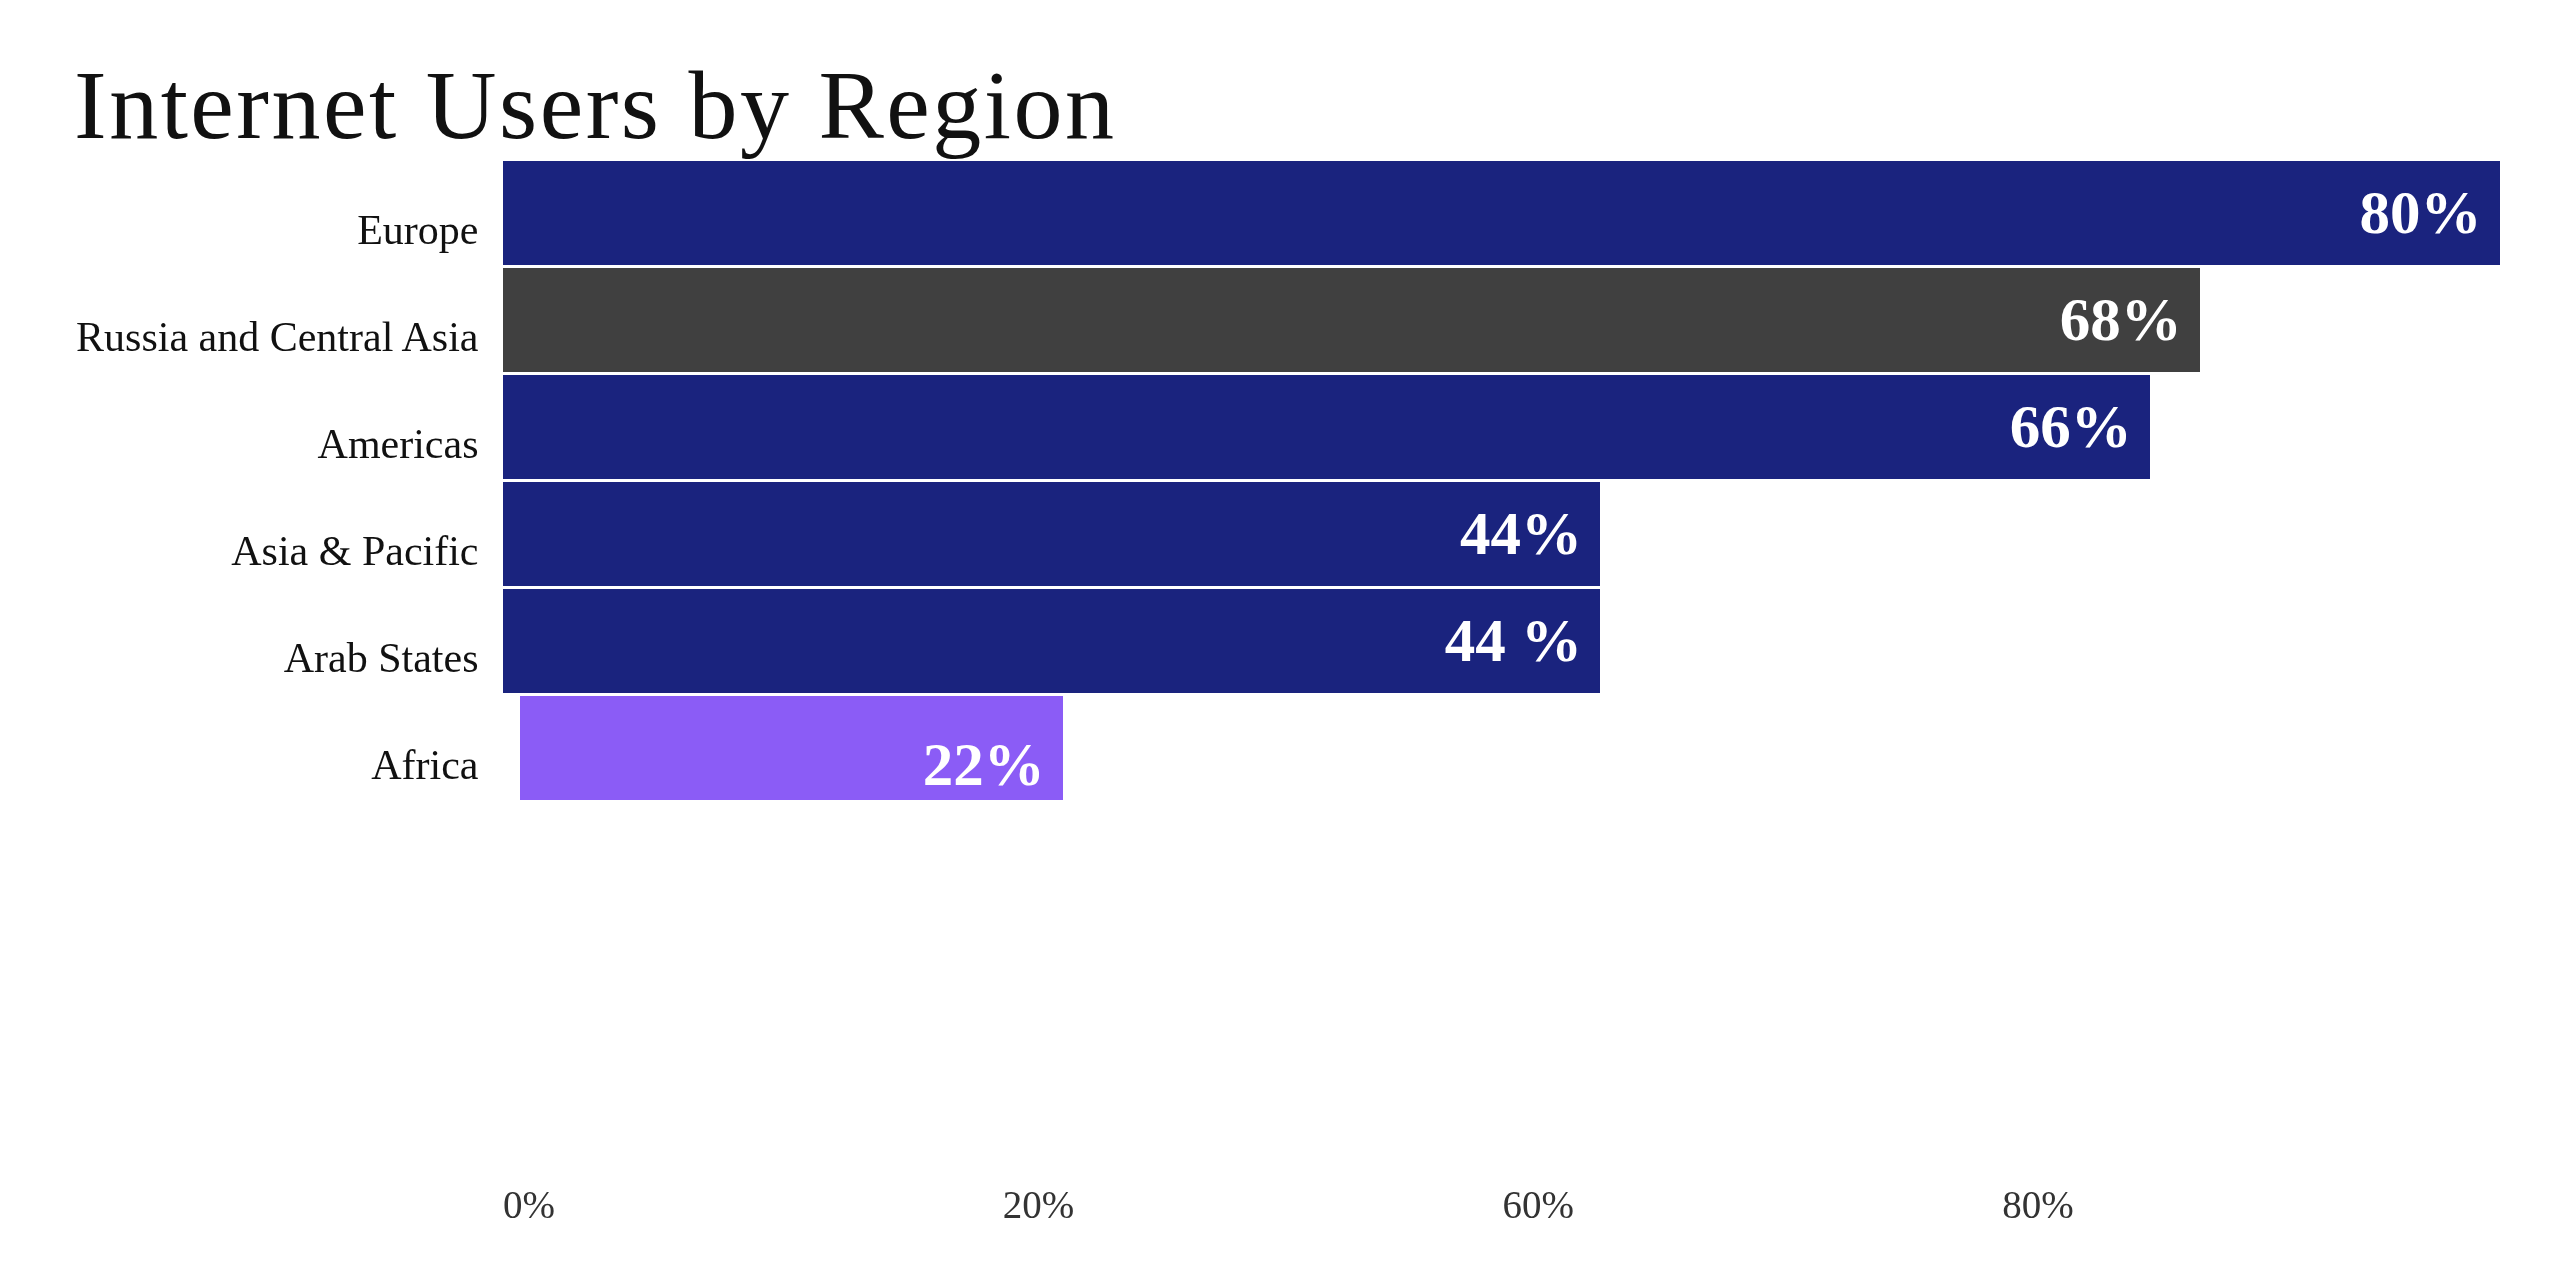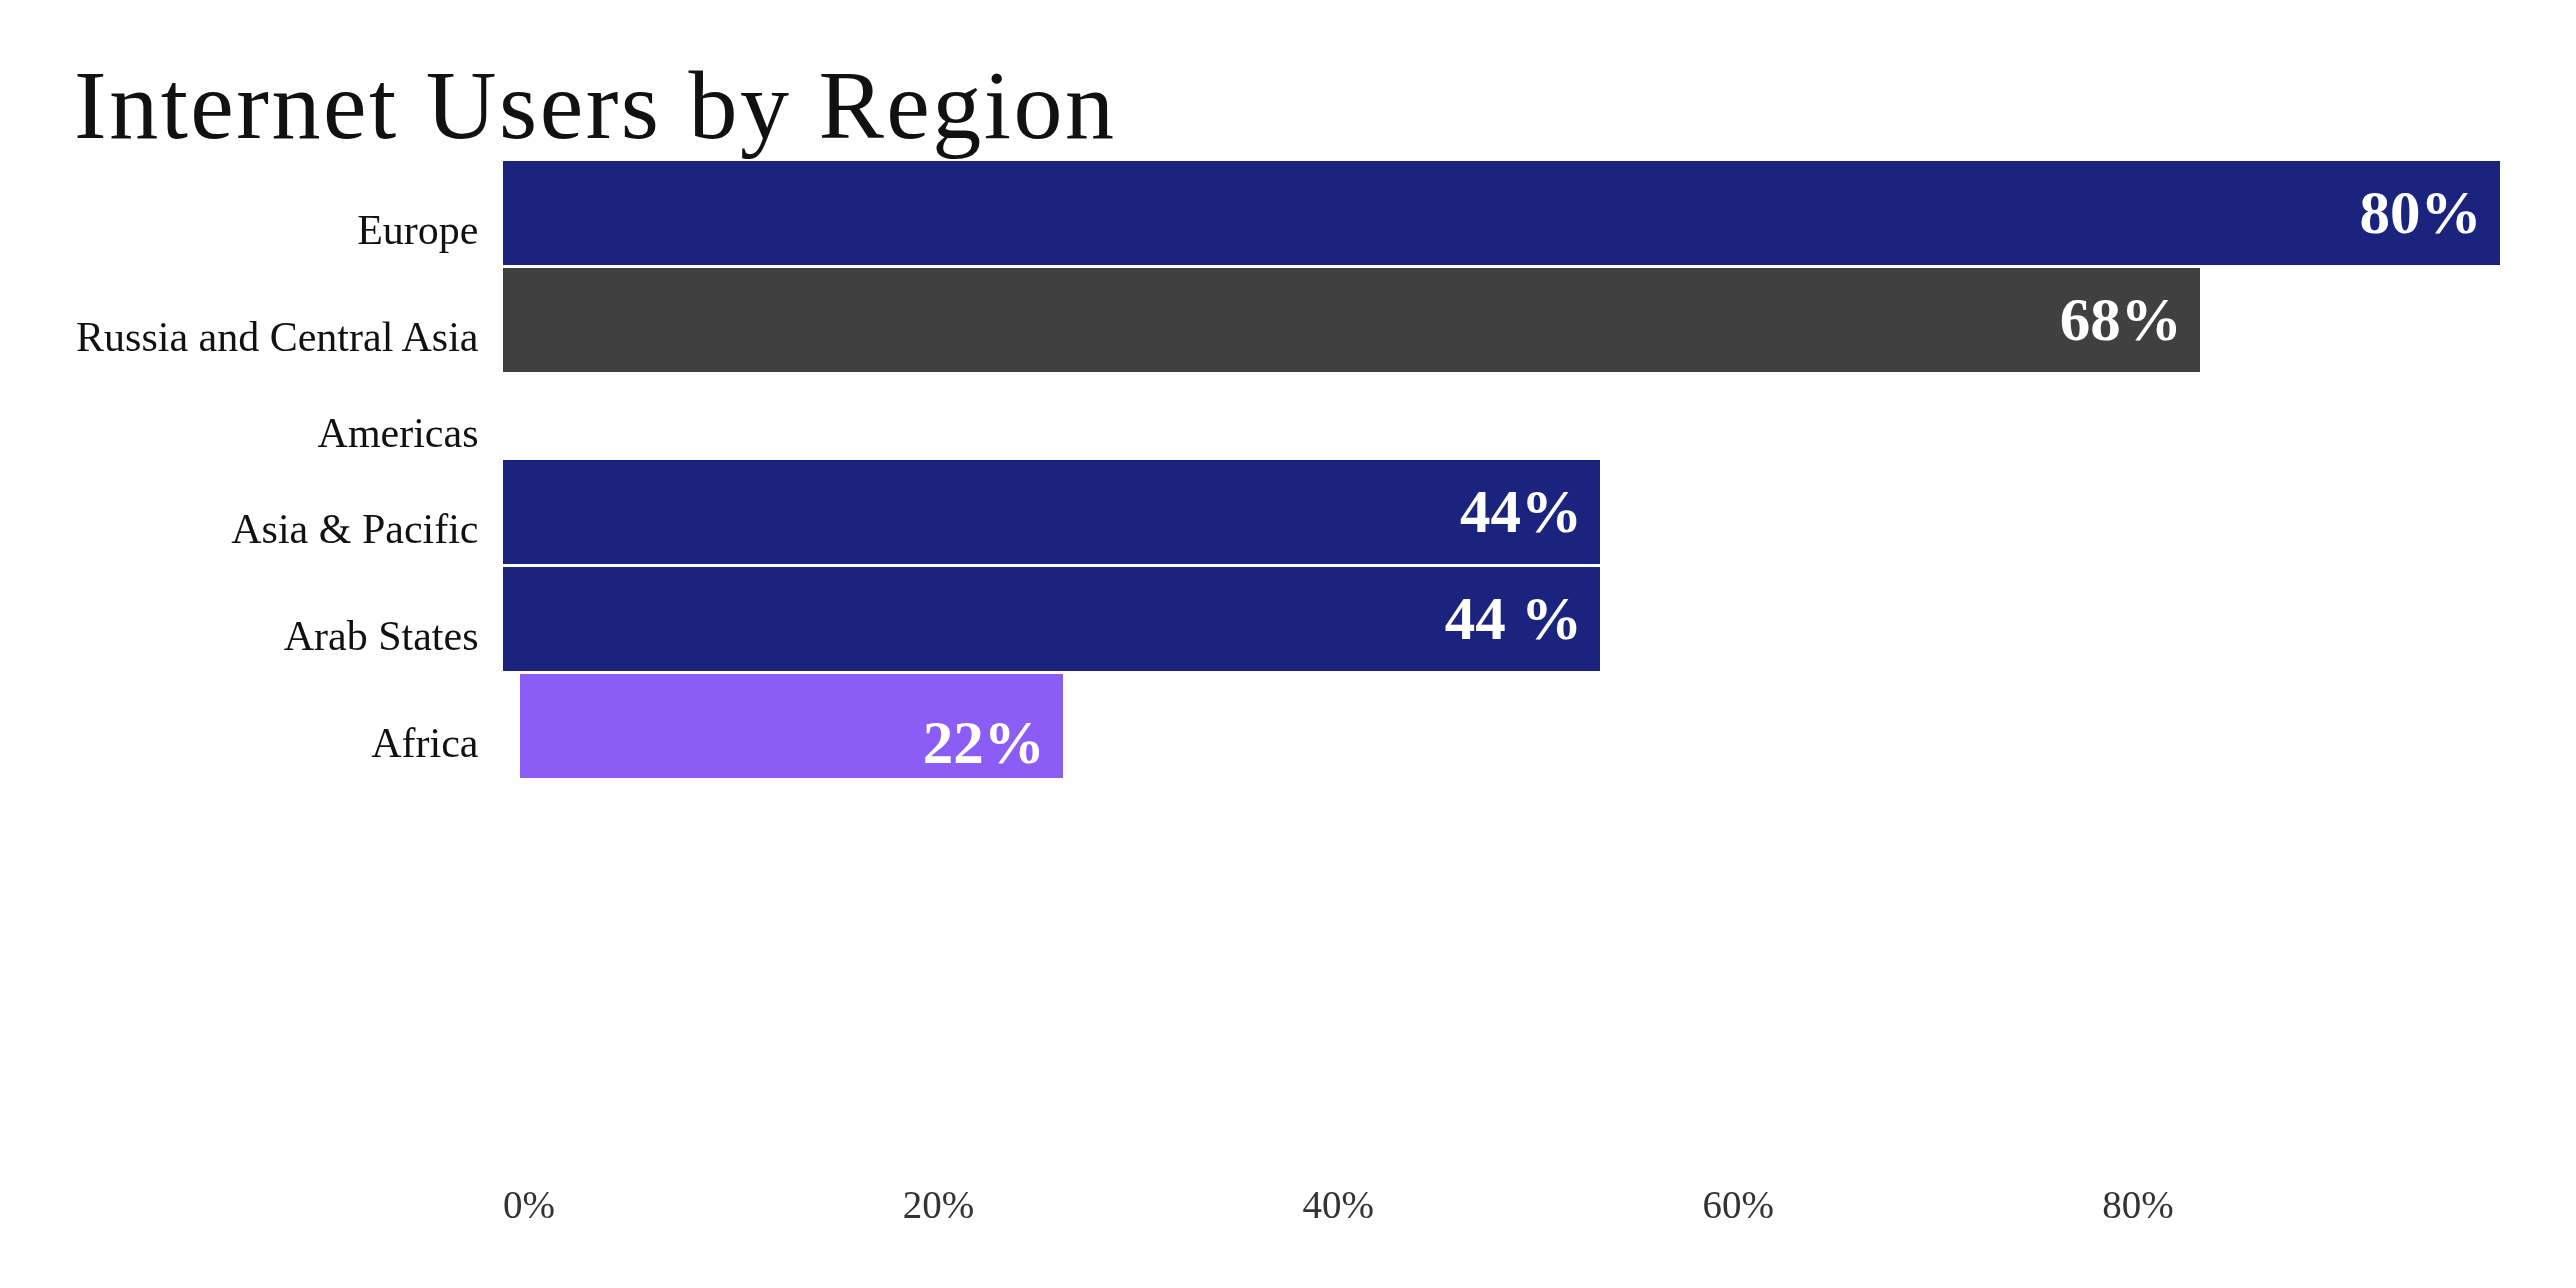--- a/index.html
+++ b/index.html
@@ -106,20 +106,25 @@
       <div class="bar-row" style="border-top: 3.7px solid rgb(255, 255, 255);">
         <div class="bar-label">Russia and Central Asia</div>
         <div class="bar-container">
           <div class="bar" style="width: 85%; background: #404040; padding-left: 28px;">
             <span class="bar-value">68%</span>
           </div>
         </div>
       </div>
       <div class="bar-row" style="border-top: 3.7px solid rgb(255, 255, 255);">
         <div class="bar-label">Americas</div>
+        <div class="bar-container">
+          <div class="bar" style="width: 82.5%; background: rgb(26, 35, 126);">
+            <span class="bar-value">66%</span>
+          </div>
+        </div>
       </div>
       <div class="bar-row" style="border-top: 3.7px solid rgb(255, 255, 255);">
         <div class="bar-label">Asia &amp; Pacific</div>
         <div class="bar-container">
           <div class="bar" style="width: 55%; background: rgb(26, 35, 126);">
             <span class="bar-value">44%</span>
           </div>
         </div>
       </div>
       <div class="bar-row" style="border-top: 3.7px solid rgb(255, 255, 255);">
@@ -136,18 +141,17 @@
           <div class="bar" style="width: 27.5%; background: #8b5cf6; align-items: flex-end;">
             <span class="bar-value">22%</span>
           </div>
         </div>
       </div>
     </div>
 
   <div class="x-axis">
   <div class="x-axis-tick">0%</div>
       <div class="x-axis-tick">20%</div>
-      <div class="x-axis-tick">40%</div>
       <div class="x-axis-tick">60%</div>
       <div class="x-axis-tick">80%</div>
     </div>
 </div>
 
 
 </body></html>

